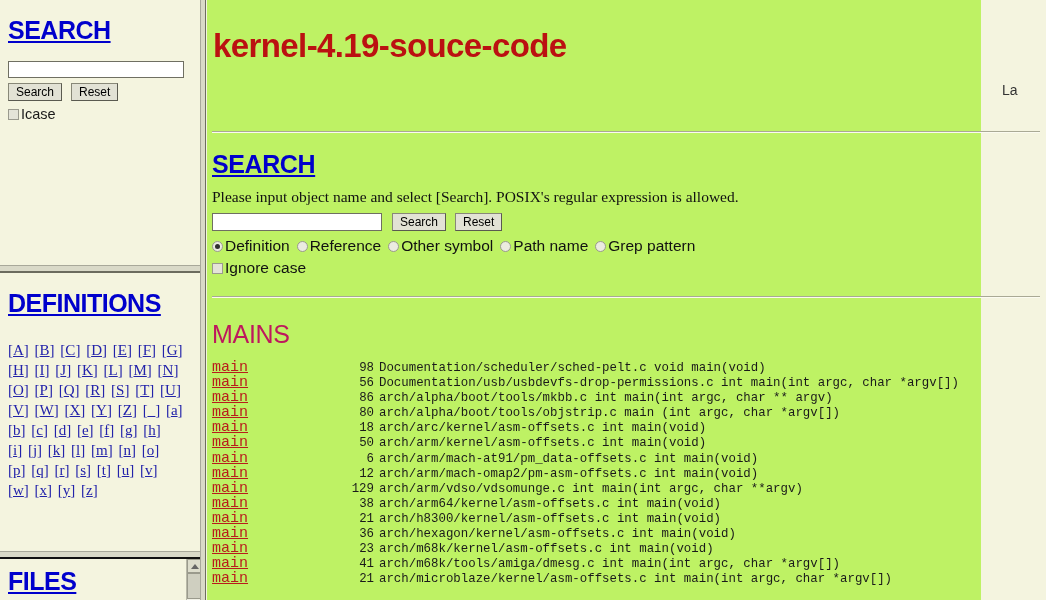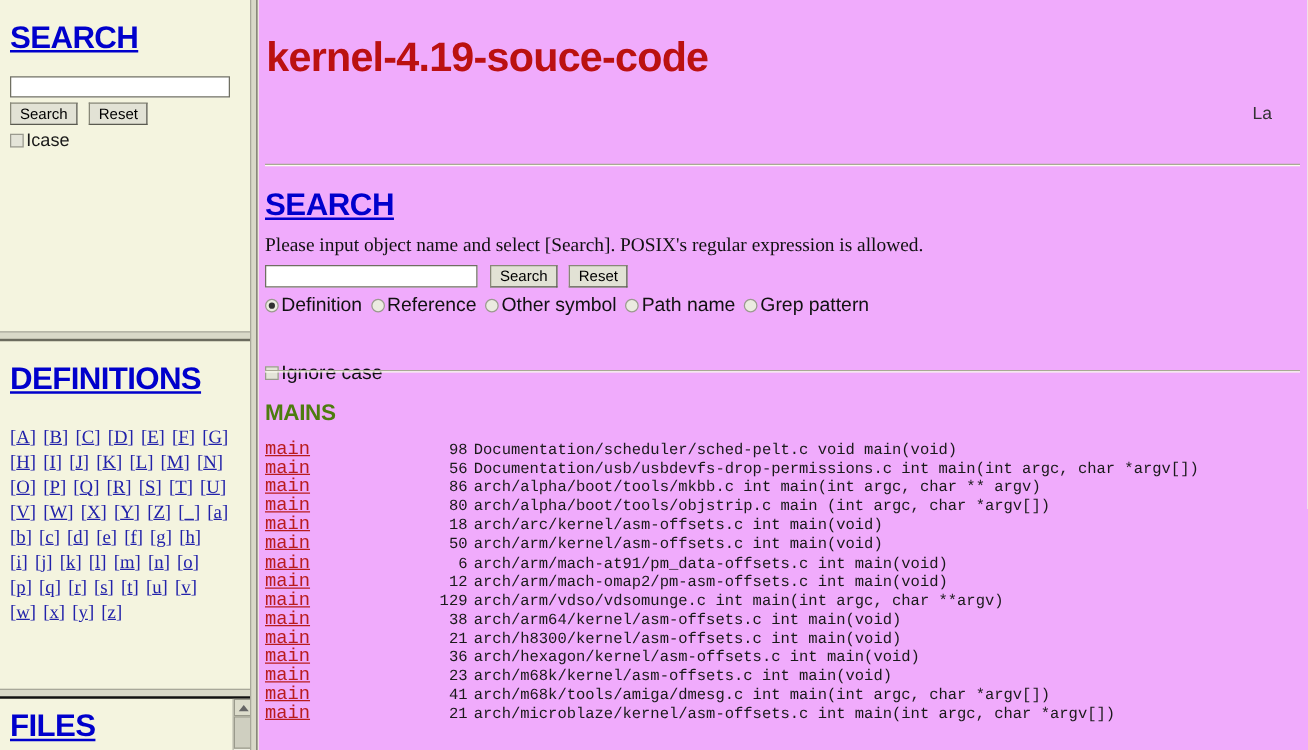--- a/index.html
+++ b/index.html
@@ -199,23 +199,23 @@
     text-decoration: none;
     margin-right: 2px;
   }
   .alpha-index a .ltr { text-decoration: underline; }
 
   
   #main-frame {
     position: absolute;
     left: 207px;
     top: 0;
-    width: 839px;
+    width: 774px;
     height: 600px;
-    background: #f0abfc;
+    background: #bef264;
     overflow: hidden;
     padding: 0;
   }
   .main-inner { padding: 5px 0 0 6px; }
 
   #project-title {
     font-family: "Liberation Sans", "DejaVu Sans", sans-serif;
     font-size: 33px;
     font-weight: bold;
     color: #bb1111;
@@ -249,23 +249,23 @@
     font-weight: bold;
     color: #0000cc;
     text-decoration: underline;
     letter-spacing: -0.4px;
     cursor: pointer;
     display: inline-block;
   }
 
   .main-heading-plain {
     font-family: "Liberation Sans", "DejaVu Sans", sans-serif;
-    font-size: 18px;
-    font-weight: bold;
-    color: #4d7c0f;
+    font-size: 25px;
+    font-weight: normal;
+    color: #be185d;
     letter-spacing: -0.3px;
   }
 
   #search-desc {
     font-family: Liberation Serif, serif;
     font-size: 15.5px;
     color: #111;
     margin: 9px 0 6px 0;
   }
 
@@ -279,21 +279,20 @@
     vertical-align: middle;
     margin-right: 6px;
     font-family: "Liberation Sans", sans-serif;
   }
 
   .main-radio-line {
     font-family: "Liberation Sans", "DejaVu Sans", sans-serif;
     font-size: 15.5px;
     color: #111;
     line-height: 22px;
-    margin-top: 32px;
   }
 
   
   #mains-title { margin: 12px 0 0 0; }
 
   #mains-list {
     font-family: "Liberation Mono", "DejaVu Sans Mono", monospace;
     font-size: 12.4px;
     line-height: 15.1px;
     margin-top: 11px;

